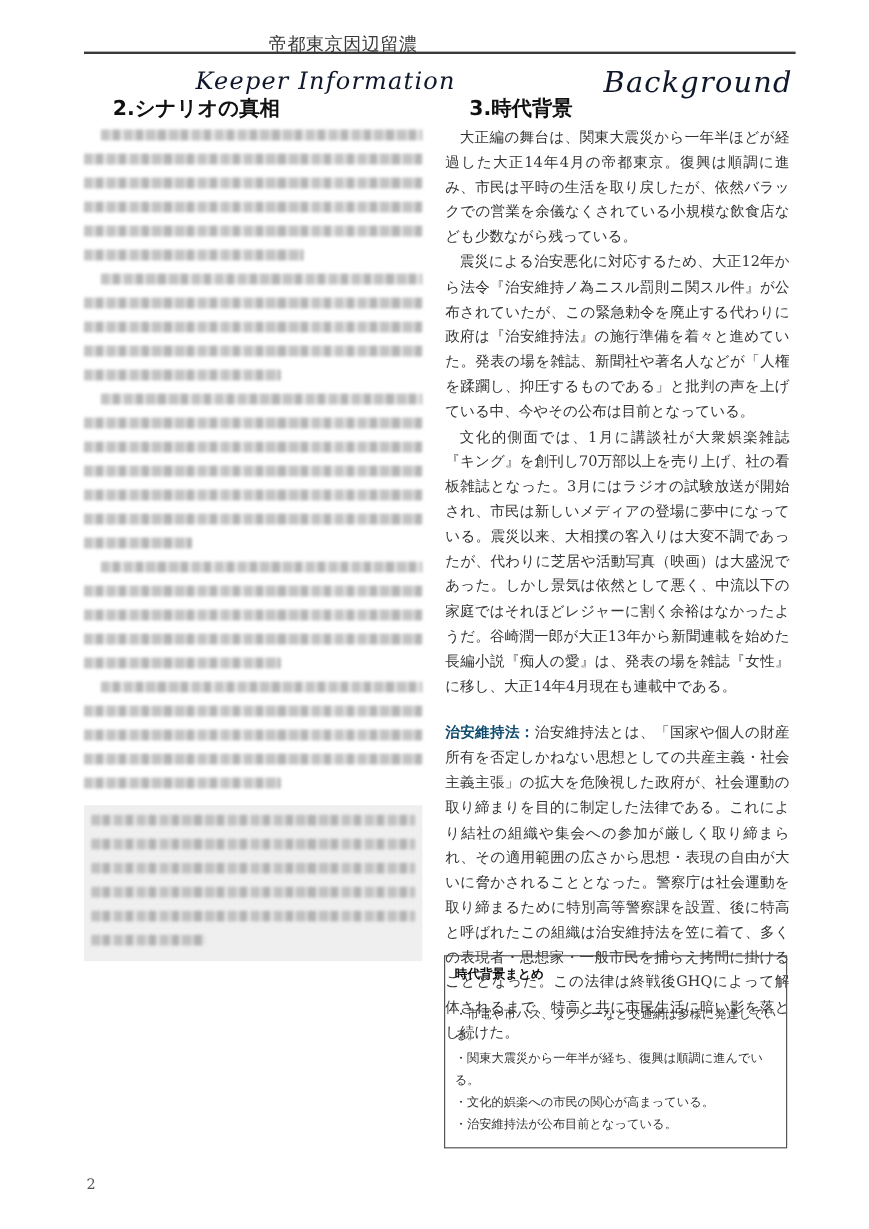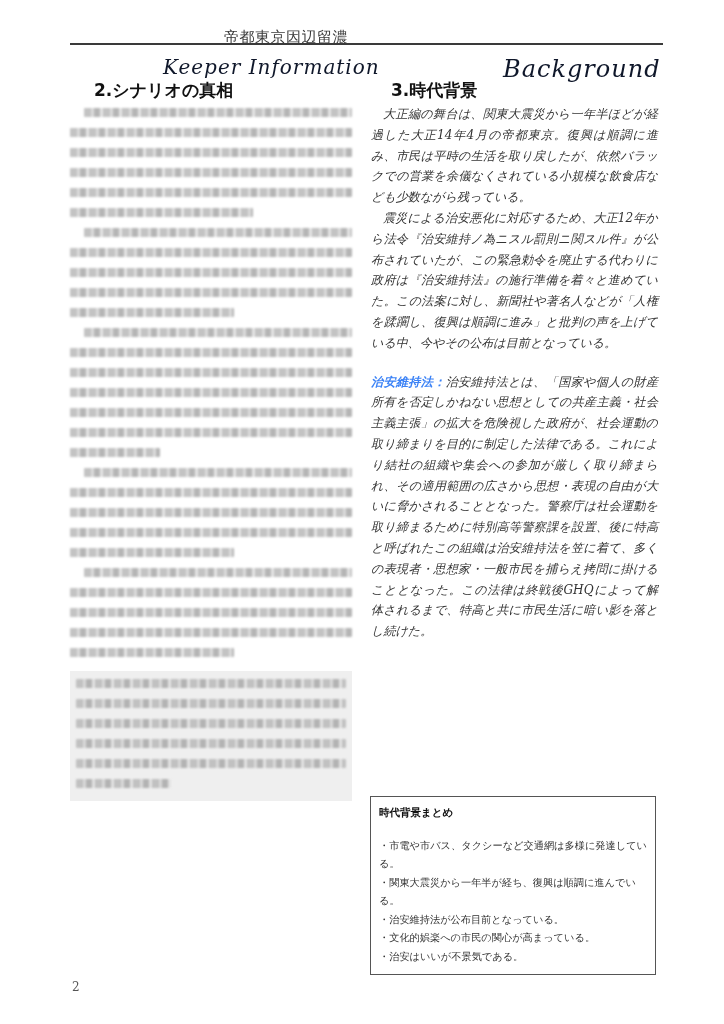--- a/index.html
+++ b/index.html
@@ -43,24 +43,24 @@
     .blur-box {
       background: #efefef; padding: 8px 6px 2px 6px; margin-top: 14px;
     }
 
     
     .right-col {
       position: absolute; left: 371px; top: 104px; width: 287px;
       font-size: 12.1px; line-height: 20.8px; color: #333;
       text-align: justify;
     }
-    .right-col p { text-indent: 1em; margin: 0; font-style: italic; }
+    .right-col p { text-indent: 1em; margin: 0; }
     .note-block { margin-top: 18px; }
     .note-block p { text-indent: 0; }
-    .note-label { font-family: "DejaVu Sans", sans-serif; font-weight: bold; color: #3b82f6; }
+    .note-label { font-family: "DejaVu Sans", sans-serif; font-weight: bold; color: #0c4a6e; }
 
     .summary-box {
       position: absolute; left: 370px; top: 796px; width: 286px;
       border: 1px solid #555; padding: 6px 7px 8px 8px;
       font-size: 10.2px; line-height: 18.5px; color: #333;
     }
     .summary-title { font-family: "DejaVu Sans", sans-serif; font-weight: bold; font-size: 10.5px; color: #111; margin-bottom: 15px; }
     .summary-item::before { content: "・"; }
 
     .page-number {
@@ -124,28 +124,28 @@
       <div class="blur-line" style="width: 100%;"></div>
       <div class="blur-line" style="width: 100%;"></div>
       <div class="blur-line" style="width: 100%;"></div>
       <div class="blur-line" style="width: 100%;"></div>
       <div class="blur-line" style="width: 35%;"></div>
     </div>
   </div>
 
 <div class="right-col">
   <p>大正編の舞台は、関東大震災から一年半ほどが経過した大正14年4月の帝都東京。復興は順調に進み、市民は平時の生活を取り戻したが、依然バラックでの営業を余儀なくされている小規模な飲食店なども少数ながら残っている。</p>
-  <p>震災による治安悪化に対応するため、大正12年から法令『治安維持ノ為ニスル罰則ニ関スル件』が公布されていたが、この緊急勅令を廃止する代わりに政府は『治安維持法』の施行準備を着々と進めていた。この法案に対し、新聞社や著名人などが「人権を蹂躙し、復興は順調に進み」と批判の声を上げている中、今やその公布は目前となっている。</p>
+  <p>震災による治安悪化に対応するため、大正12年から法令『治安維持ノ為ニスル罰則ニ関スル件』が公布されていたが、この緊急勅令を廃止する代わりに政府は『治安維持法』の施行準備を着々と進めていた。発表の場を雑誌、新聞社や著名人などが「人権を蹂躙し、抑圧するものである」と批判の声を上げている中、今やその公布は目前となっている。</p>
+  <p>文化的側面では、1月に講談社が大衆娯楽雑誌『キング』を創刊し70万部以上を売り上げ、社の看板雑誌となった。3月にはラジオの試験放送が開始され、市民は新しいメディアの登場に夢中になっている。震災以来、大相撲の客入りは大変不調であったが、代わりに芝居や活動写真（映画）は大盛況であった。しかし景気は依然として悪く、中流以下の家庭ではそれほどレジャーに割く余裕はなかったようだ。谷崎潤一郎が大正13年から新聞連載を始めた長編小説『痴人の愛』は、発表の場を雑誌『女性』に移し、大正14年4月現在も連載中である。</p>
   <div class="note-block">
     <p><span class="note-label">治安維持法：</span><span>治安維持法とは、「国家や個人の財産所有を否定しかねない思想としての共産主義・社会主義主張」の拡大を危険視した政府が、社会運動の取り締まりを目的に制定した法律である。これにより結社の組織や集会への参加が厳しく取り締まられ、その適用範囲の広さから思想・表現の自由が大いに脅かされることとなった。警察庁は社会運動を取り締まるために特別高等警察課を設置、後に特高と呼ばれたこの組織は治安維持法を笠に着て、多くの表現者・思想家・一般市民を捕らえ拷問に掛けることとなった。この法律は終戦後GHQによって解体されるまで、特高と共に市民生活に暗い影を落とし続けた。</span></p>
   </div>
 </div>
 
 <div class="summary-box">
   <div class="summary-title">時代背景まとめ</div>
   <div class="summary-item">市電や市バス、タクシーなど交通網は多様に発達している。</div>
   <div class="summary-item">関東大震災から一年半が経ち、復興は順調に進んでいる。</div>
+  <div class="summary-item">文化的娯楽への市民の関心が高まっている。</div>
   <div class="summary-item">治安維持法が公布目前となっている。</div>
-  <div class="summary-item">文化的娯楽への市民の関心が高まっている。</div>
-  <div class="summary-item">治安はいいが不景気である。</div>
 </div>
 
 <div class="page-number">2</div>
 
 </body></html>

